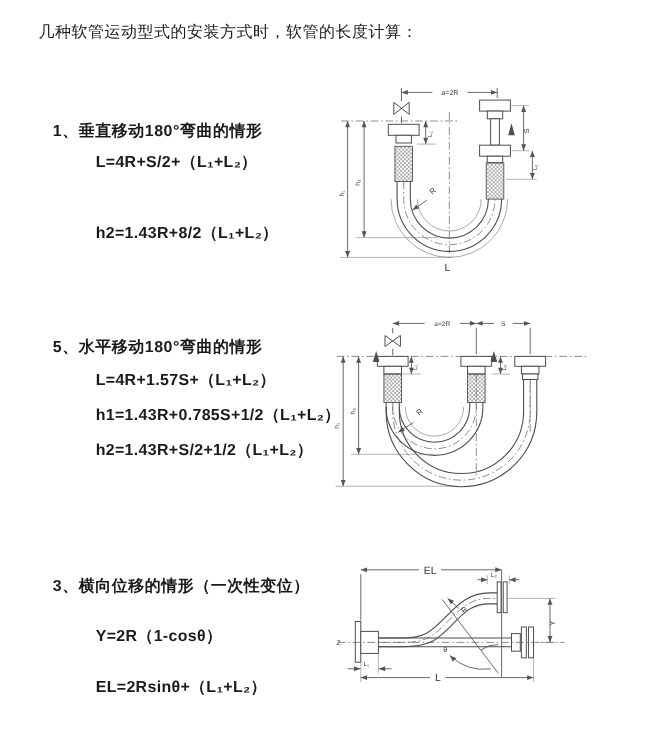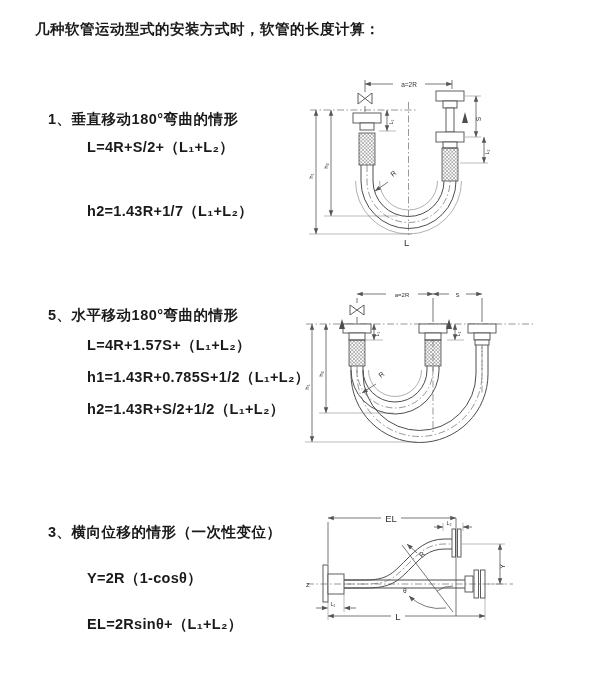--- a/index.html
+++ b/index.html
@@ -1,21 +1,21 @@
 <!DOCTYPE html>
 <html><head>
 <meta charset="utf-8">
 <style>
   html,body{margin:0;padding:0;background:#fff;}
   .page{
     position:relative;width:600px;height:675px;background:#ffffff;overflow:hidden;
     font-family:"Liberation Sans","DejaVu Sans",sans-serif;color:#1a1a1a;
   }
   .title{
-    position:absolute;left:35px;top:20px;font-size:14.5px;font-weight:bold;
+    position:absolute;left:35px;top:20px;font-size:14.5px;font-weight:normal;
     letter-spacing:.5px;white-space:nowrap;
   }
   .heading{
     position:absolute;left:48px;font-size:14.5px;font-weight:bold;
     letter-spacing:.5px;white-space:nowrap;
   }
   .formula{
     position:absolute;left:66px;font-size:14.5px;font-weight:bold;
     letter-spacing:.3px;white-space:nowrap;margin-left:21px;
   }
@@ -45,21 +45,21 @@
       <marker id="arw" viewBox="0 0 10 8" refX="9.5" refY="4" markerWidth="8" markerHeight="6.4" orient="auto-start-reverse">
         <path d="M0.5,0.5 L9.5,4 L0.5,7.5 Z" fill="#555"></path>
       </marker>
     </defs>
   </svg>
 
   <div class="title">几种软管运动型式的安装方式时，软管的长度计算：</div>
 
   <div class="heading" style="top:110px">1、垂直移动180°弯曲的情形</div>
   <div class="formula" style="top:138px">L=4R+S/2+（L₁+L₂）</div>
-  <div class="formula" style="top:202px">h2=1.43R+1/7（L₁+L₂）</div>
+  <div class="formula" style="top:202px">h2=1.43R+8/2（L₁+L₂）</div>
 
   <div class="heading" style="top:306px">5、水平移动180°弯曲的情形</div>
   <div class="formula" style="top:336px">L=4R+1.57S+（L₁+L₂）</div>
   <div class="formula" style="top:368px">h1=1.43R+0.785S+1/2（L₁+L₂）</div>
   <div class="formula" style="top:400px">h2=1.43R+S/2+1/2（L₁+L₂）</div>
 
   <div class="heading" style="top:523px">3、横向位移的情形（一次性变位）</div>
   <div class="formula" style="top:569px">Y=2R（1-cosθ）</div>
   <div class="formula" style="top:615px">EL=2Rsinθ+（L₁+L₂）</div>
 

